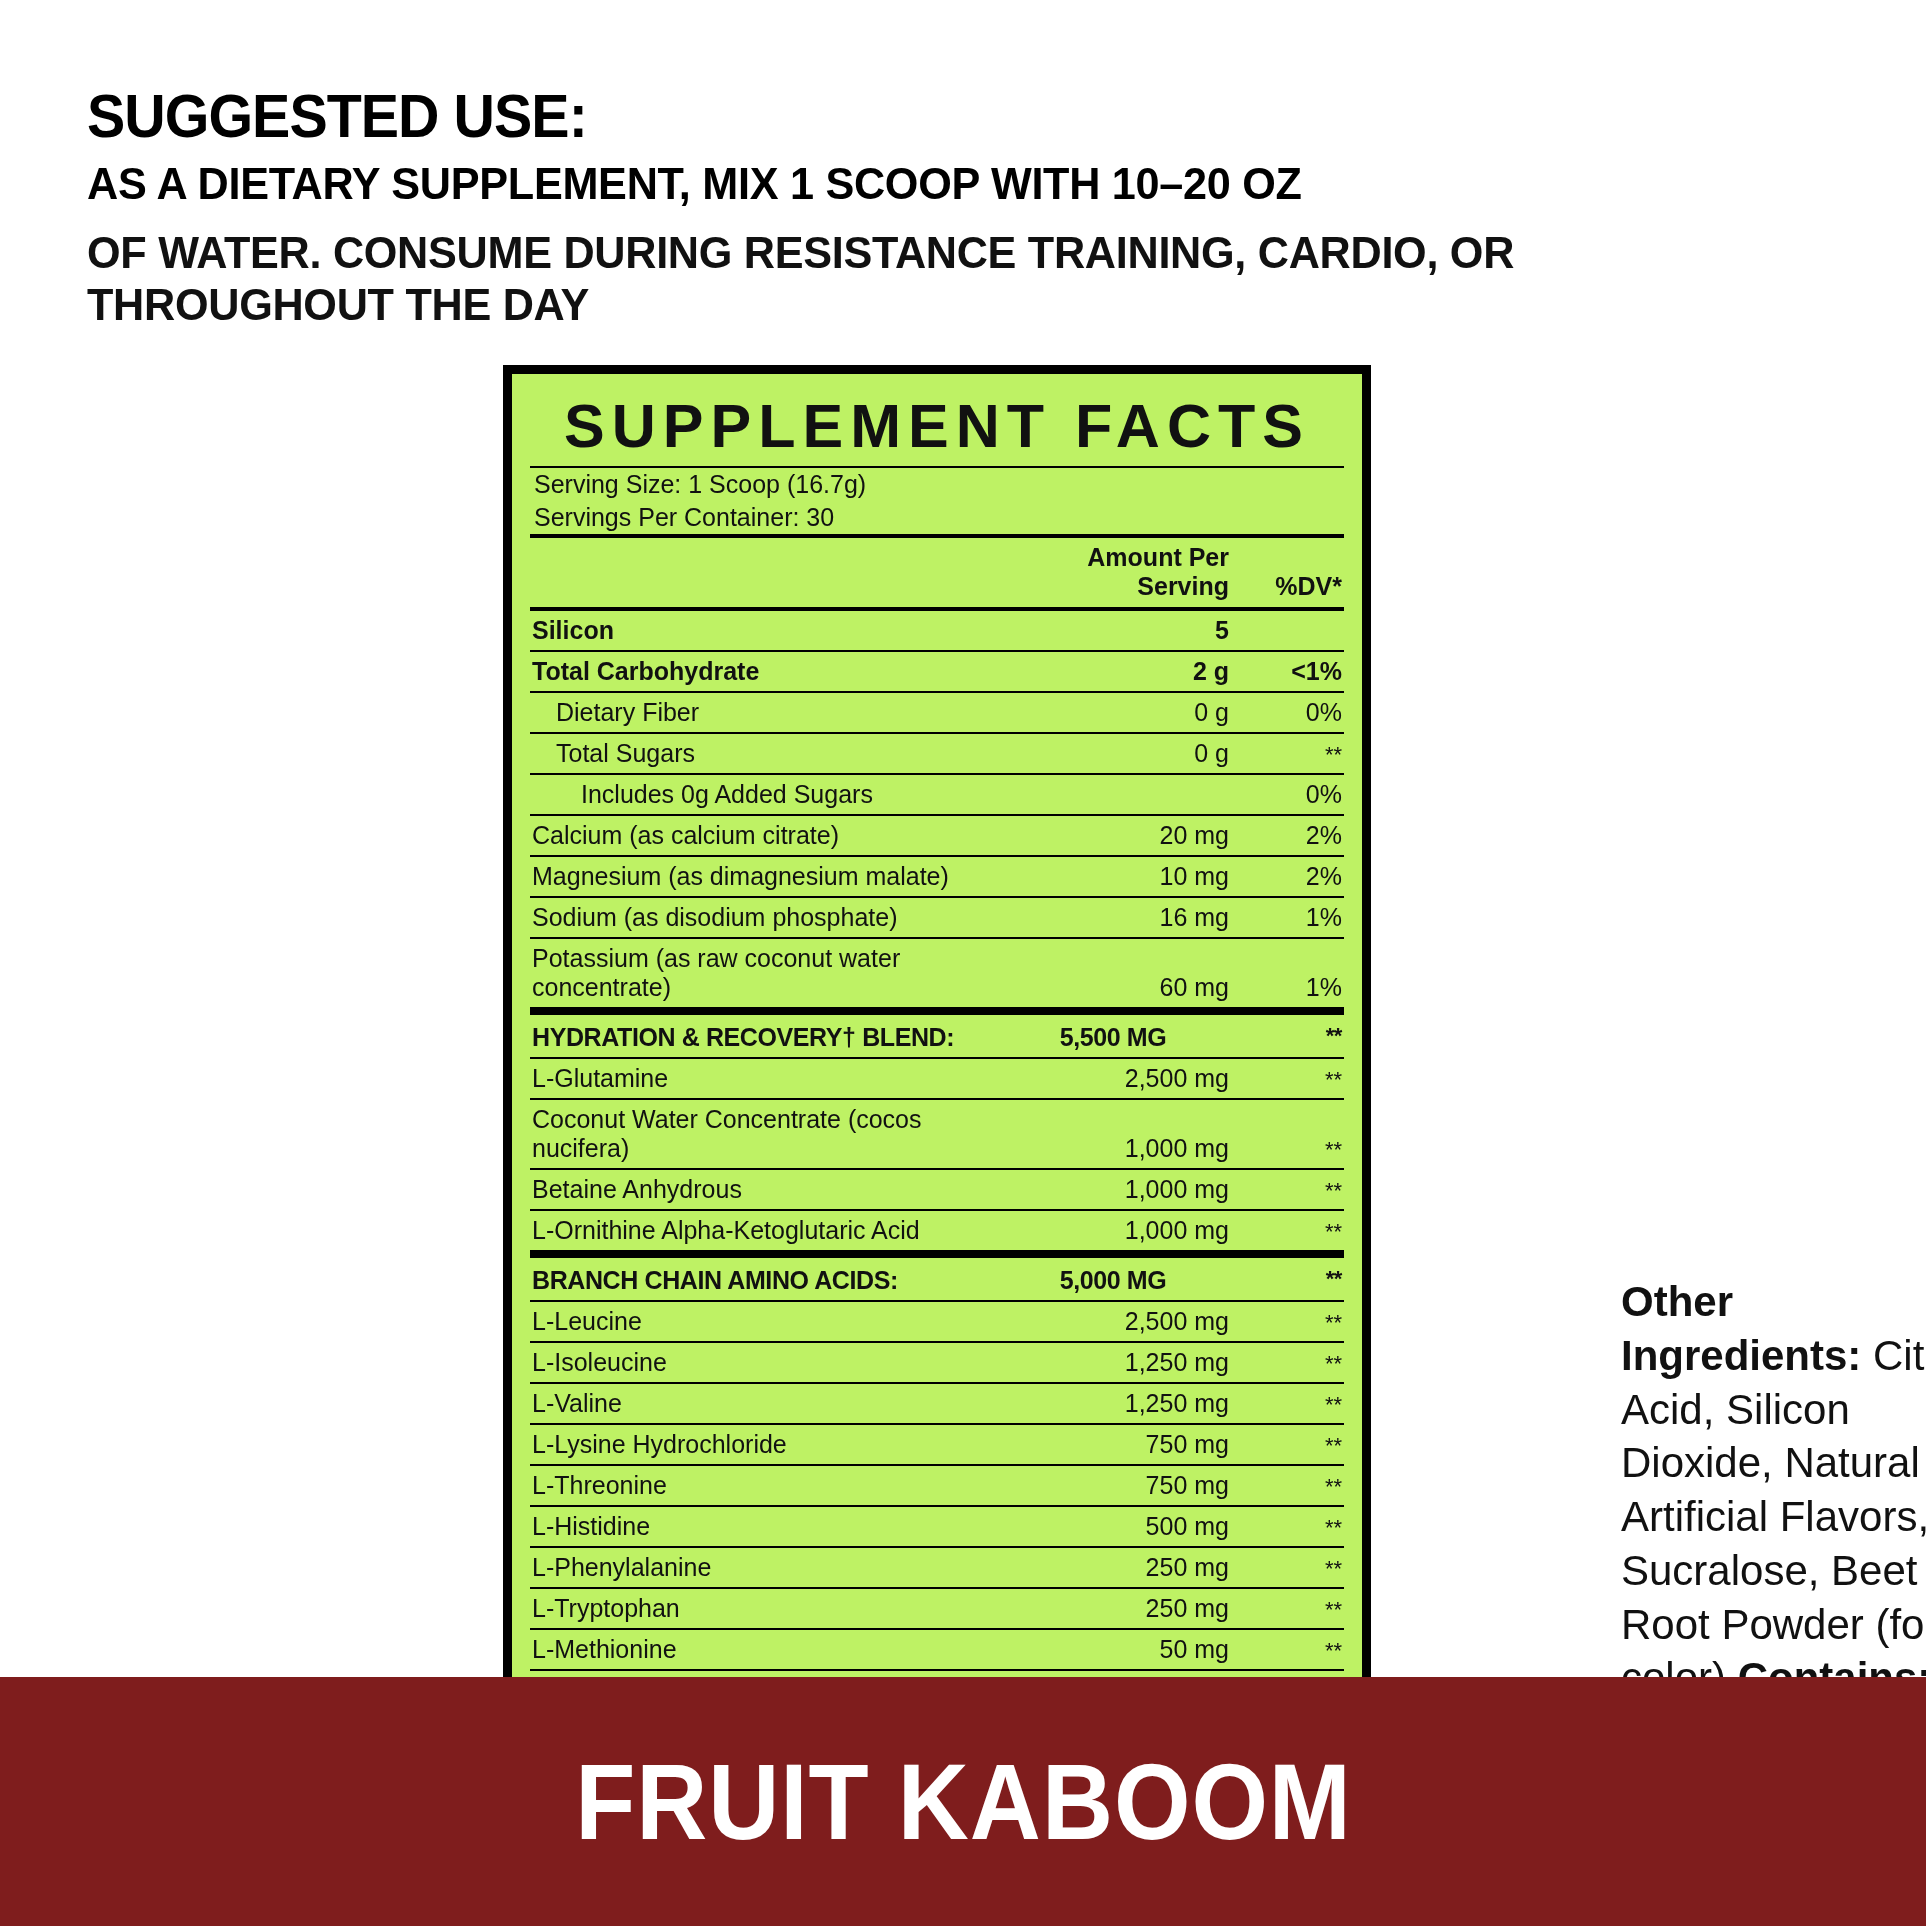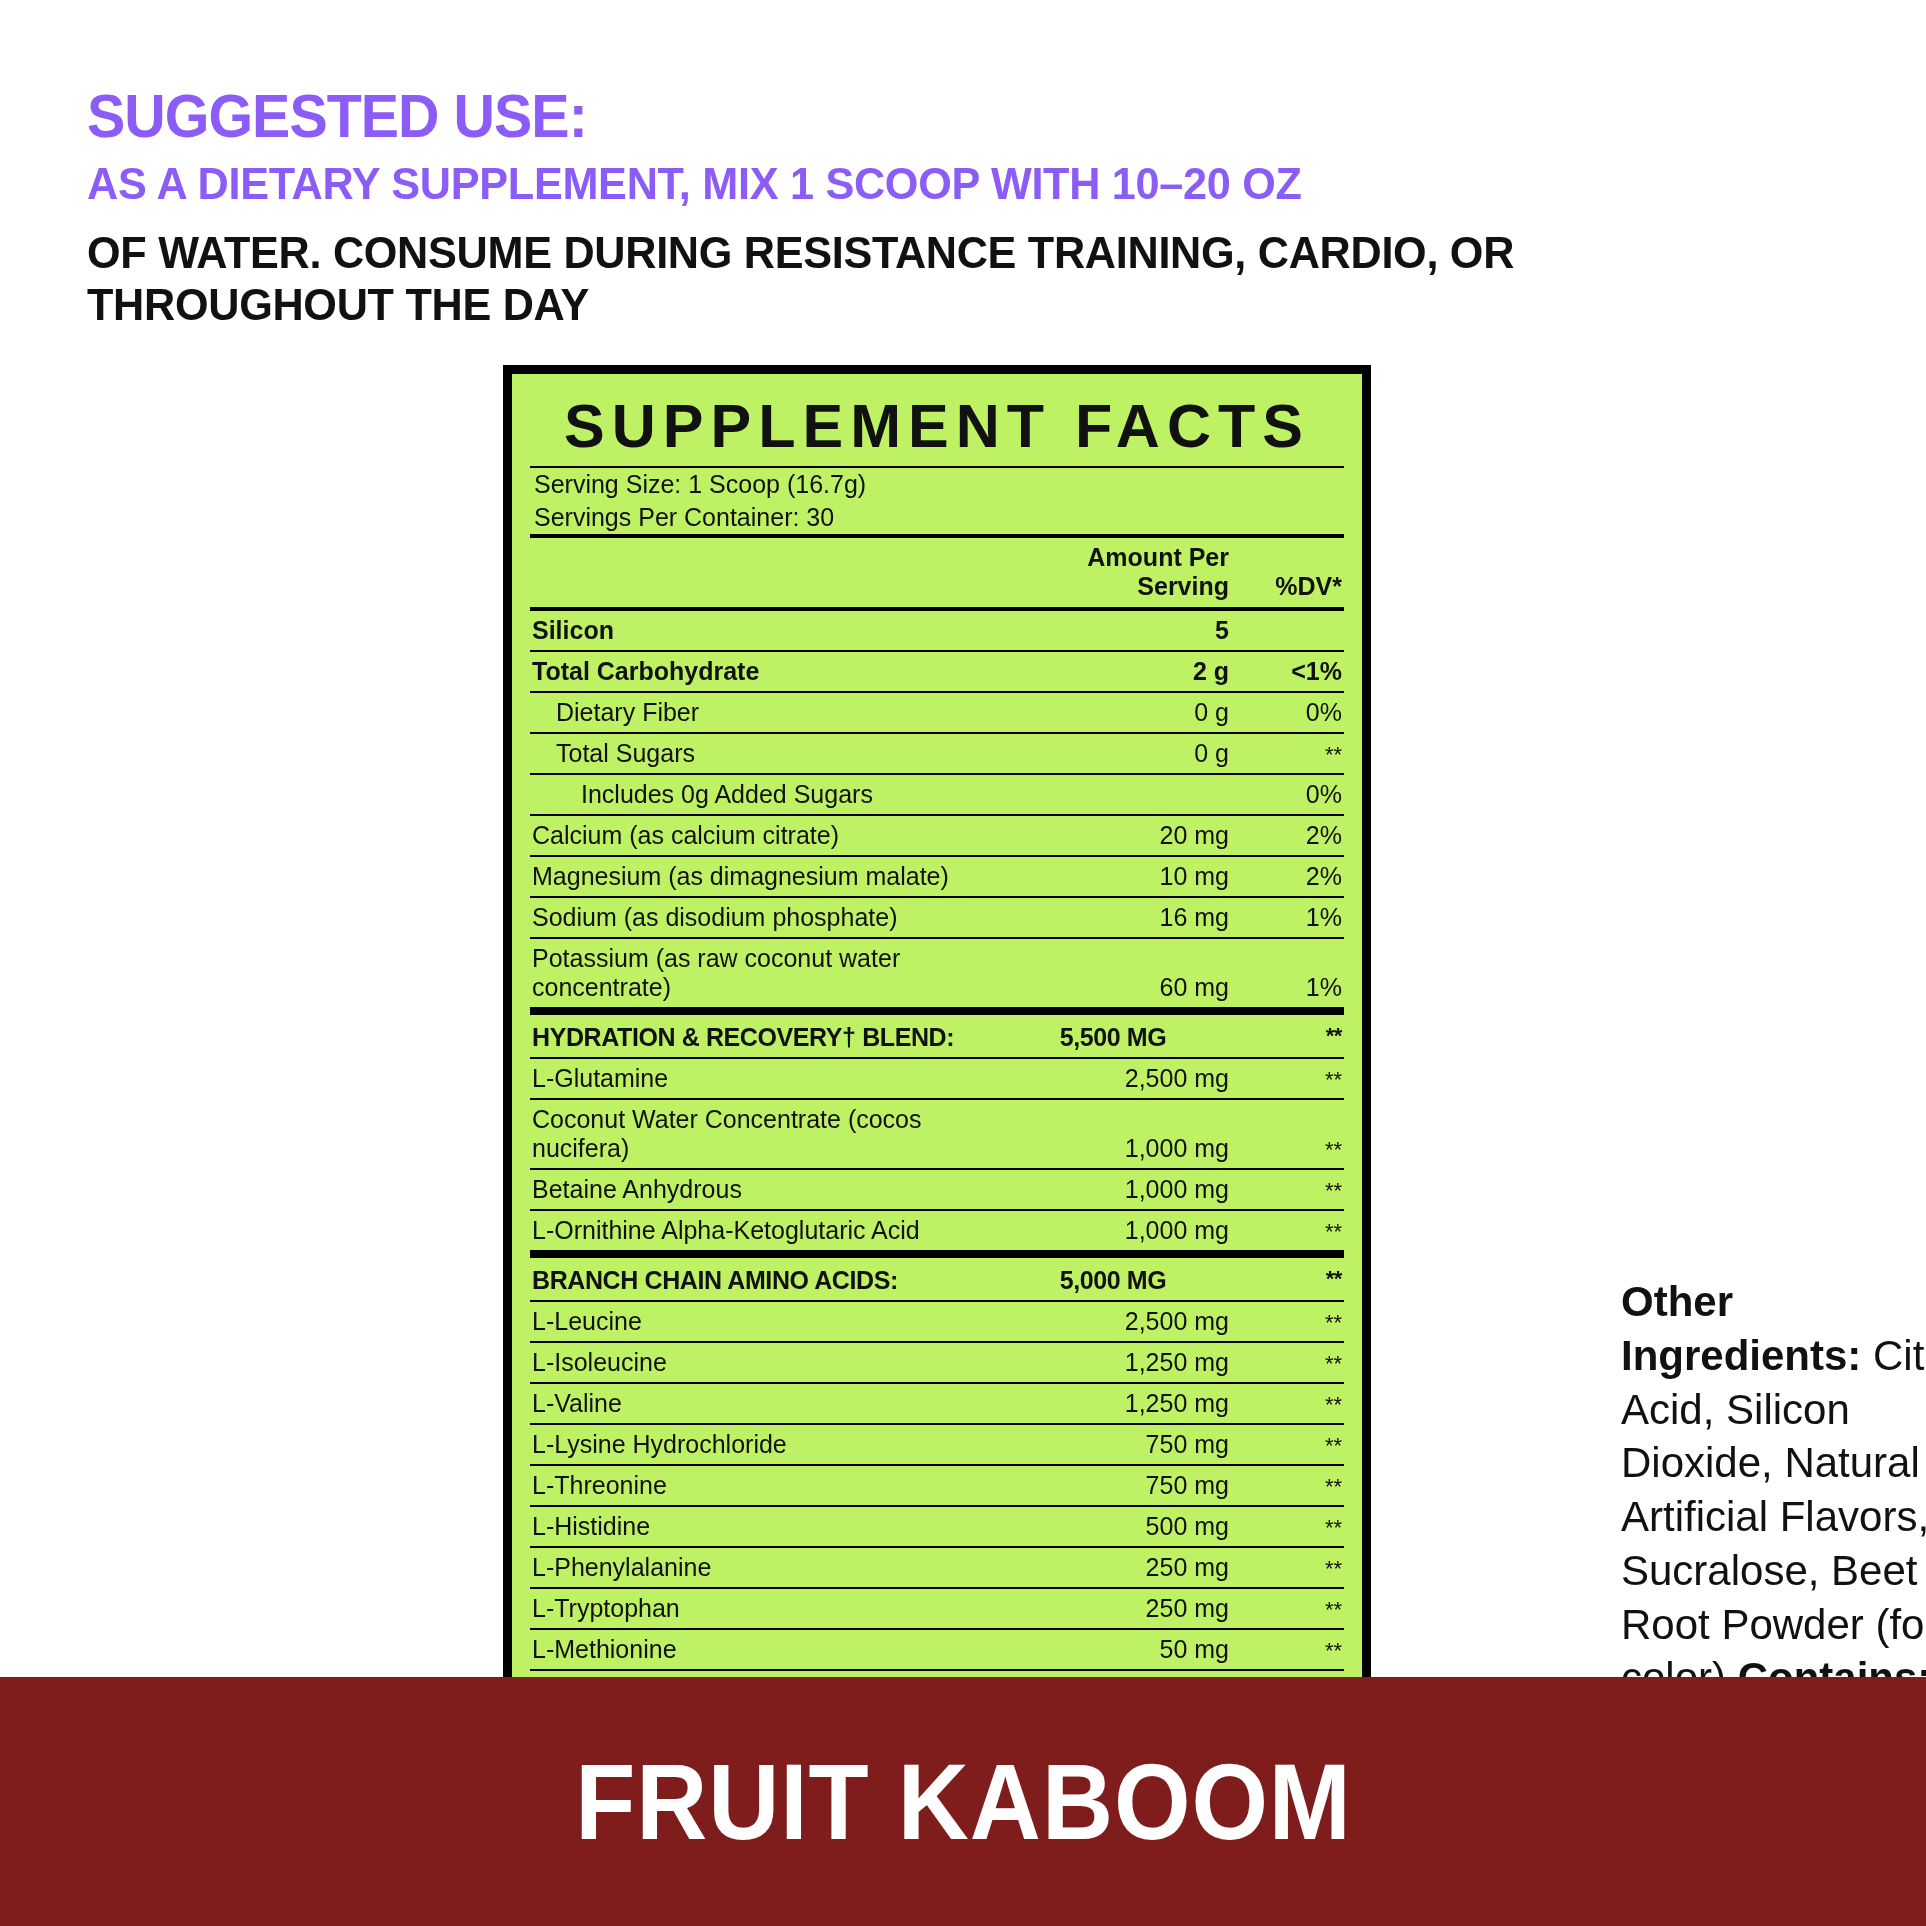--- a/index.html
+++ b/index.html
@@ -21,21 +21,21 @@
     position: absolute;
     left: 87px;
     top: 77px;
     width: 1772px;
   }
   .su-line {
     font-family: "Liberation Sans", sans-serif;
     font-weight: bold;
     letter-spacing: -0.5px;
     line-height: 1.28;
-    color: #8b5cf6;
+    color: #000000;
   }
   .su-lead {
     font-size: 61px;
     font-weight: bold;
     letter-spacing: -1px;
     text-transform: uppercase;
     transform: scaleX(0.94);
     transform-origin: left center;
     display: inline-block;
   }

